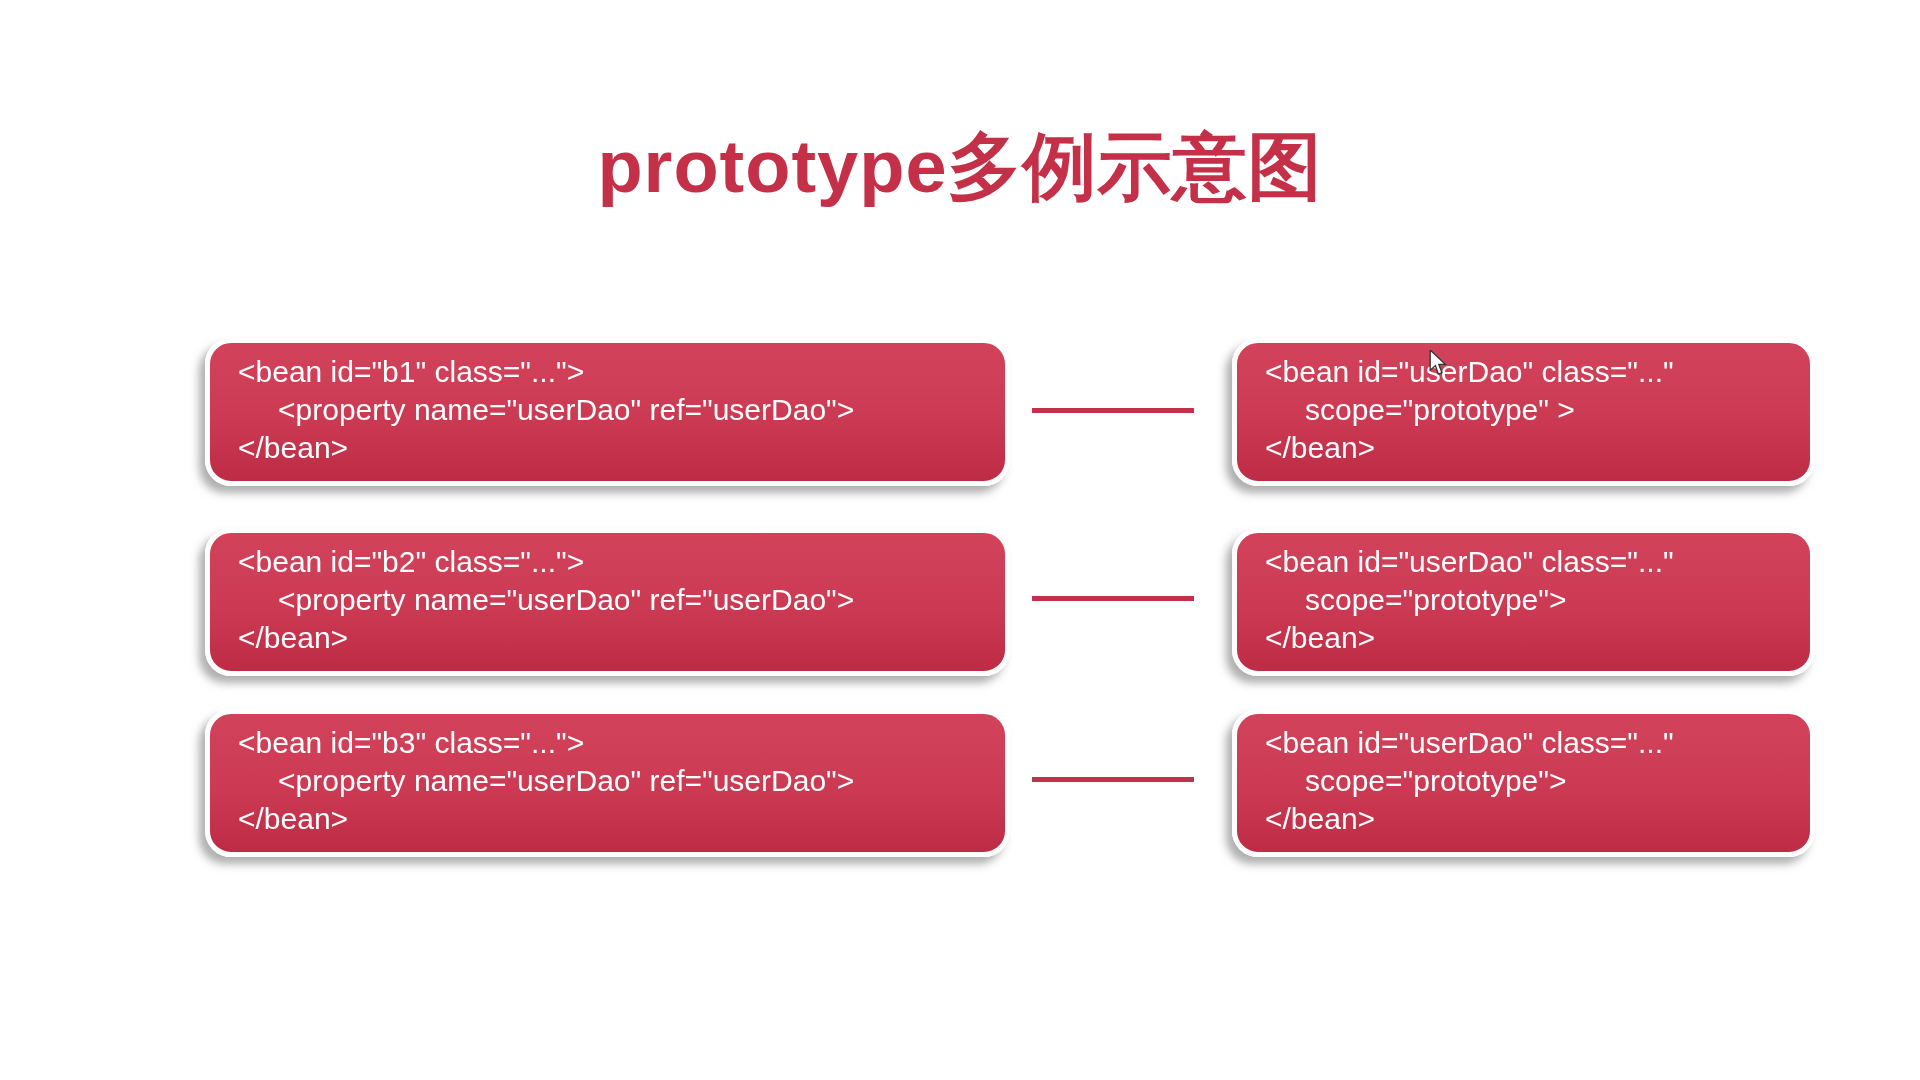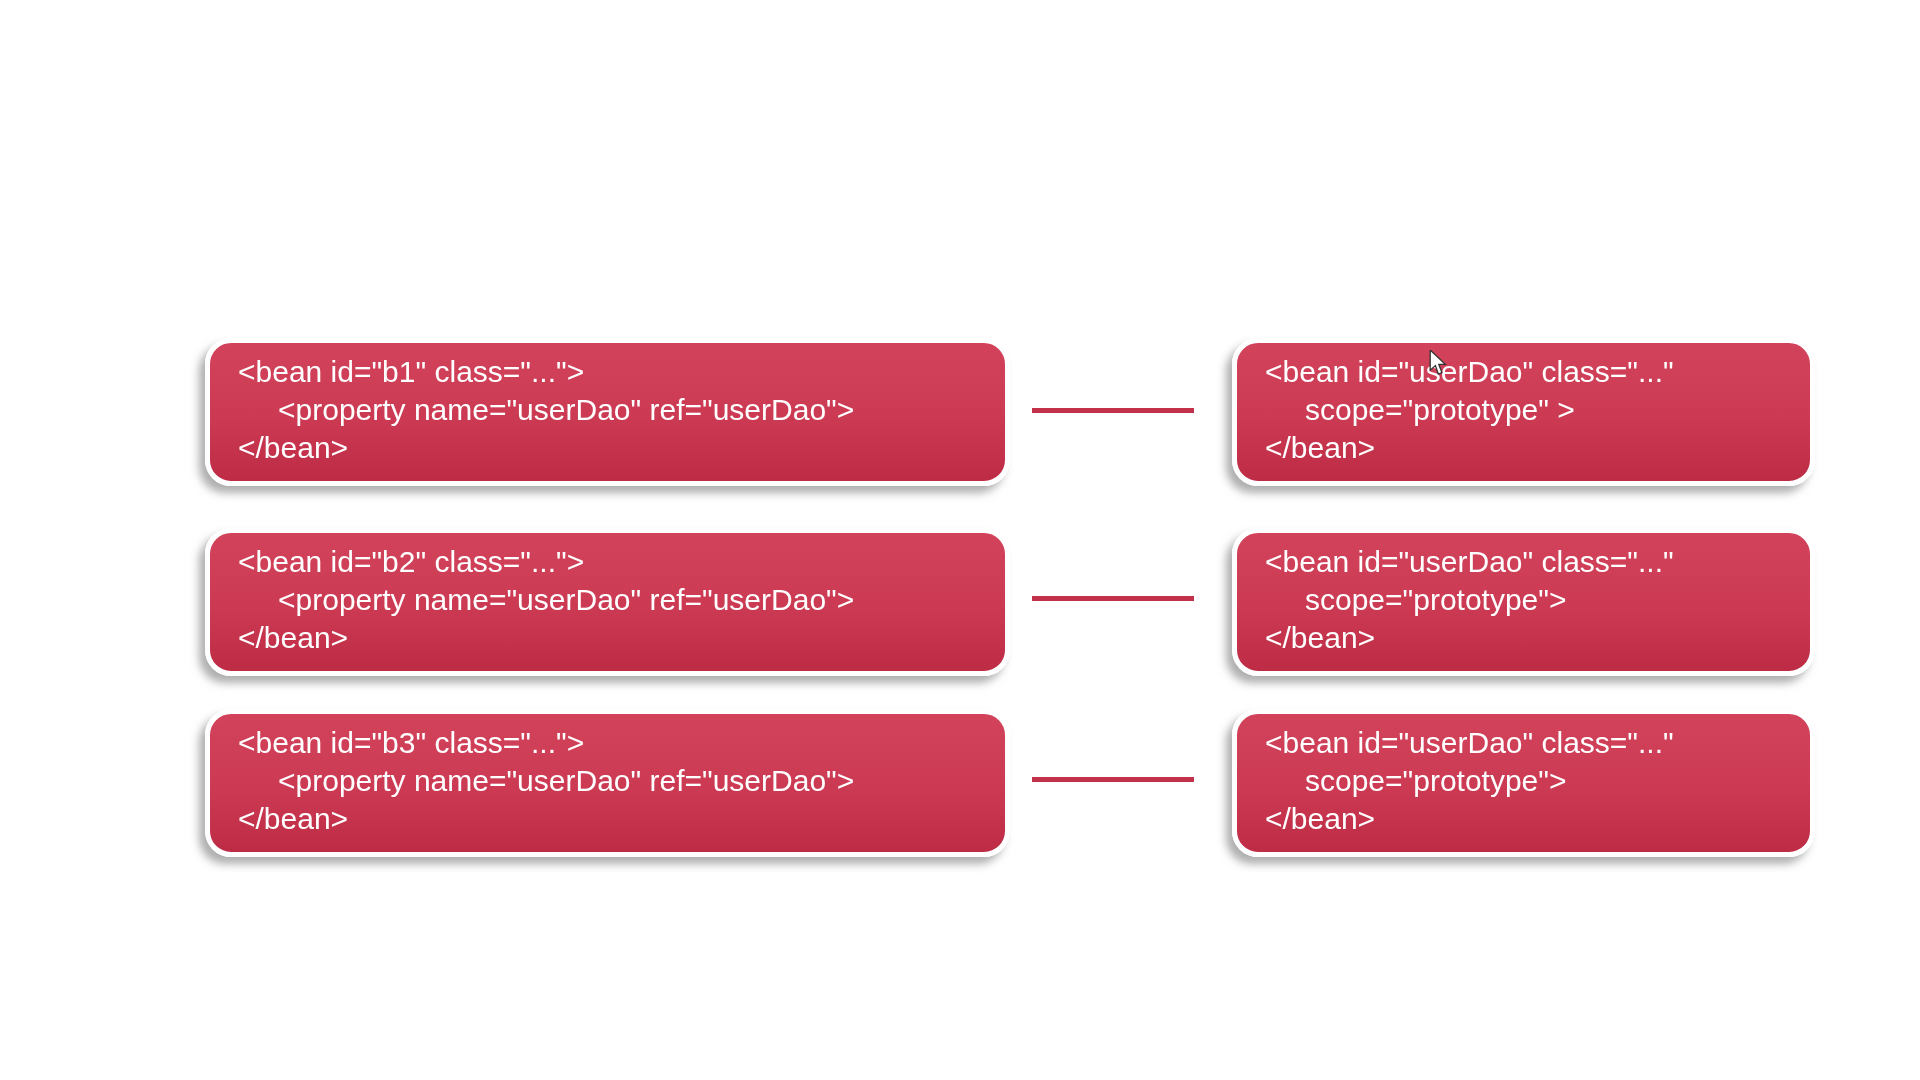--- a/index.html
+++ b/index.html
@@ -66,20 +66,21 @@
     top: 350px;
     width: 20px;
     height: 26px;
   }
 </style>
 </head>
 <body>
 
 <div class="slide">
 
+  <div class="title">prototype多例示意图</div>
 
   <div class="box col-left row1">
     <div class="code-line">&lt;bean id="b1" class="..."&gt;</div>
     <div class="code-line indent">&lt;property name="userDao" ref="userDao"&gt;</div>
     <div class="code-line">&lt;/bean&gt;</div>
   </div>
   <div class="connector c1"></div>
   <div class="box col-right row1">
     <div class="code-line">&lt;bean id="userDao" class="..."</div>
     <div class="code-line indent">scope="prototype" &gt;</div>

